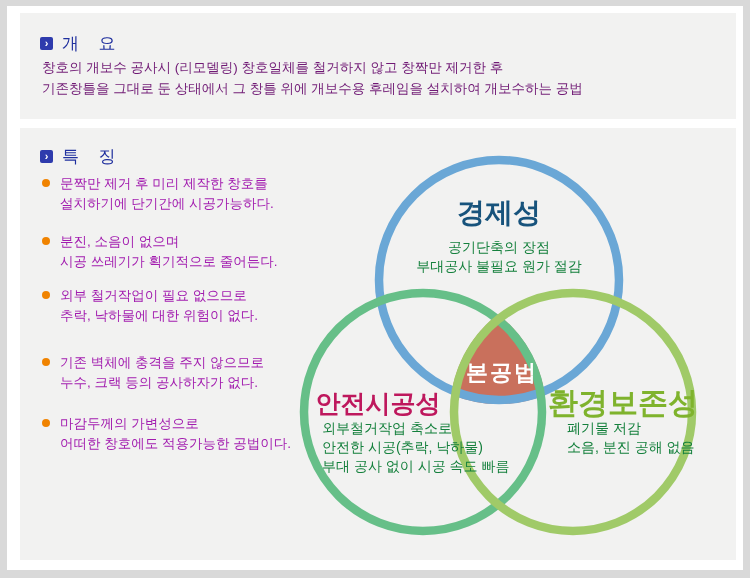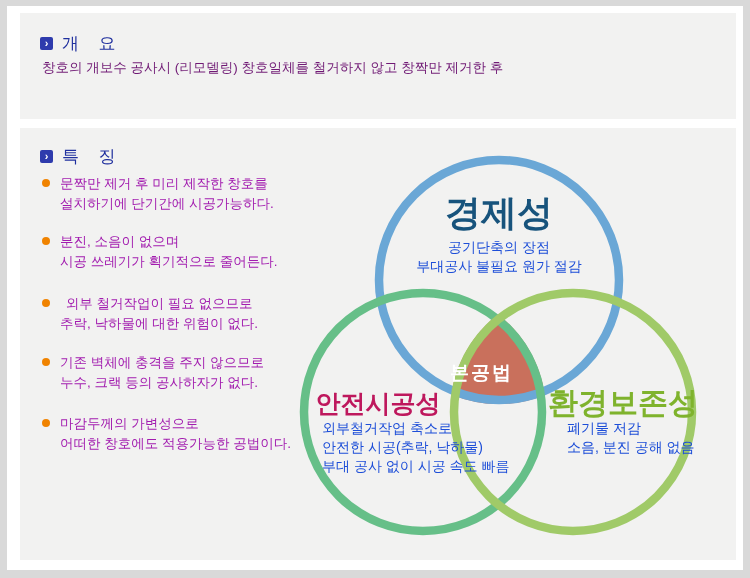--- a/index.html
+++ b/index.html
@@ -31,66 +31,67 @@
     color:#a21caf;font-size:13.5px;line-height:19.5px;
   }
   .bullet-dot{
     position:absolute;left:0;top:5px;width:8px;height:8px;border-radius:50%;
     background:#f08300;
   }
 
   .venn-svg{position:absolute;left:290px;top:145px;}
 
   .venn-title{position:absolute;font-weight:bold;text-align:center;white-space:nowrap;}
-  .venn-title-econ{left:399px;top:194px;width:200px;font-size:36px;line-height:38px;color:#17537c;}
+  .venn-title-econ{left:399px;top:194px;width:200px;font-size:28px;line-height:38px;color:#17537c;}
   .venn-title-safety{left:278px;top:388px;width:200px;font-size:25px;line-height:30px;color:#be185d;}
   .venn-title-env{left:523px;top:388px;width:200px;font-size:30px;line-height:30px;color:#7fb32d;}
 
-  .venn-sub{position:absolute;color:#1d4ed8;font-size:14px;line-height:18.8px;white-space:nowrap;}
+  .venn-sub{position:absolute;color:#15803d;font-size:14px;line-height:18.8px;white-space:nowrap;}
   .venn-sub-econ{left:399px;top:238px;width:200px;text-align:center;}
   .venn-sub-safety{left:322px;top:419px;text-align:left;}
   .venn-sub-env{left:567px;top:419px;text-align:left;}
 
   .venn-center-label{
-    position:absolute;left:450px;top:361px;width:104px;
-    color:#ffffff;font-size:19px;font-weight:bold;line-height:24px;letter-spacing:2px;
+    position:absolute;left:450px;top:361px;width:104px;text-align:center;
+    color:#ffffff;font-size:22px;font-weight:bold;line-height:24px;letter-spacing:2px;
     white-space:nowrap;
   }
 </style>
 </head>
 <body>
 
 <div class="inner"></div>
 
 <div class="panel panel-overview"></div>
 <div class="section-header" style="left:40px;top:32px;">
   <span class="hdr-icon">›</span>
   <span class="hdr-title">개요</span>
 </div>
 <div class="body-text" style="left:42px;top:58px;">
   <div>창호의 개보수 공사시 (리모델링) 창호일체를 철거하지 않고 창짝만 제거한 후</div>
+  <div>기존창틀을 그대로 둔 상태에서 그 창틀 위에 개보수용 후레임을 설치하여 개보수하는 공법</div>
 </div>
 
 <div class="panel panel-features"></div>
 <div class="section-header" style="left:40px;top:145px;">
   <span class="hdr-icon">›</span>
   <span class="hdr-title">특징</span>
 </div>
 
 <div class="bullet-item" style="top:174px;">
   <span class="bullet-dot"></span>
   <div>문짝만 제거 후 미리 제작한 창호를</div>
   <div>설치하기에 단기간에 시공가능하다.</div>
 </div>
 <div class="bullet-item" style="top:232px;">
   <span class="bullet-dot"></span>
   <div>분진, 소음이 없으며</div>
   <div>시공 쓰레기가 획기적으로 줄어든다.</div>
 </div>
-<div class="bullet-item" style="top:294px;text-align:center;">
+<div class="bullet-item" style="top:286px;">
   <span class="bullet-dot"></span>
   <div>외부 철거작업이 필요 없으므로</div>
   <div>추락, 낙하물에 대한 위험이 없다.</div>
 </div>
 <div class="bullet-item" style="top:353px;">
   <span class="bullet-dot"></span>
   <div>기존 벽체에 충격을 주지 않으므로</div>
   <div>누수, 크랙 등의 공사하자가 없다.</div>
 </div>
 <div class="bullet-item" style="top:414px;">

